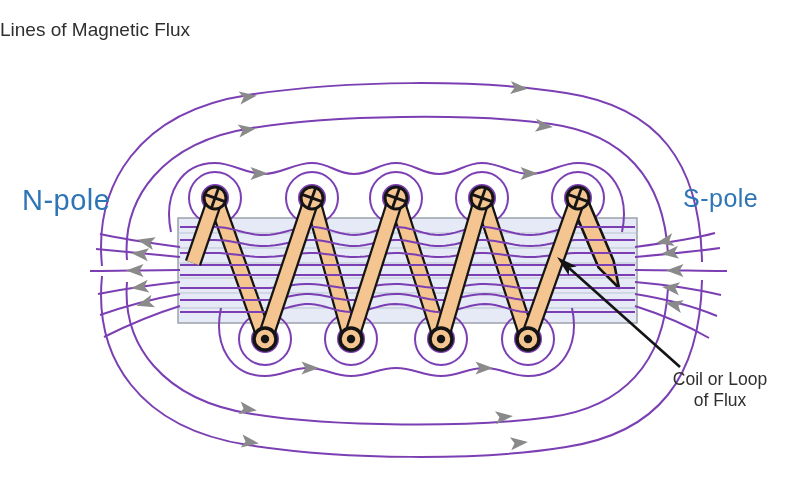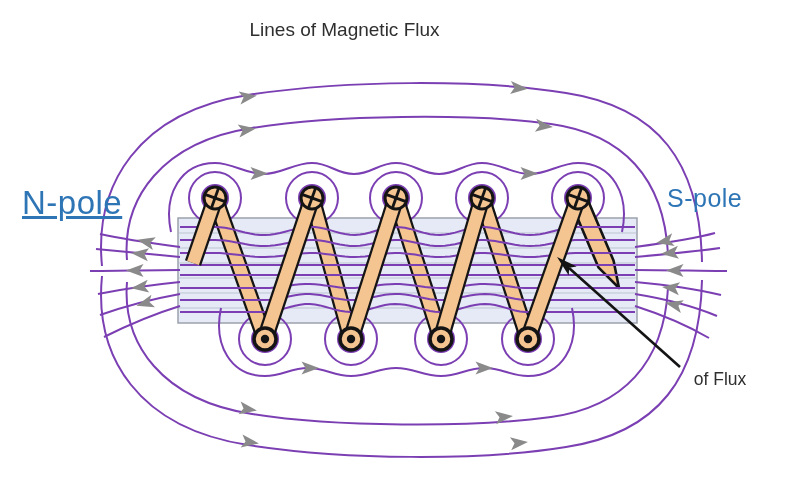--- a/index.html
+++ b/index.html
@@ -1,22 +1,22 @@
 <!DOCTYPE html>
 <html><head>
 <meta charset="utf-8">
 <style>
   html,body{margin:0;padding:0;background:#ffffff;}
   #stage{position:relative;width:800px;height:490px;background:#ffffff;overflow:hidden;
          font-family:"Liberation Sans", sans-serif;}
   #diagram-svg{position:absolute;left:0;top:0;}
   .txt{position:absolute;white-space:nowrap;}
-  #title{left:0;top:19px;width:689px;text-align:center;font-size:19px;line-height:22px;}
-  #pole-n{left:22px;top:184px;font-size:33px;letter-spacing:0.5px;text-decoration:underline;}
-  #pole-s{left:667px;top:184px;font-size:25px;letter-spacing:0.5px;}
+  #title{left:0;top:19px;width:689px;text-align:left;font-size:19px;line-height:22px;}
+  #pole-n{left:22px;top:184px;font-size:29px;letter-spacing:0.5px;}
+  #pole-s{left:683px;top:184px;font-size:25px;letter-spacing:0.5px;}
   #caption{left:639px;top:369px;width:162px;text-align:center;font-size:17.5px;line-height:21px;}
 </style>
 </head>
 <body>
 
 <div id="stage">
   <svg id="diagram-svg" width="800" height="490" viewBox="0 0 800 490">
       <g>
         <rect x="178" y="218" width="459" height="105" fill="#E5EAF6" stroke="#9BA1AD" stroke-width="1.5"></rect>
         <line x1="179" y1="233" x2="636" y2="233" stroke="#BDC3D1" stroke-width="1"></line>
@@ -171,15 +171,16 @@
     </svg>
 
   <div id="title" class="txt" style="color: rgb(47, 47, 47);">
     <div>Lines of Magnetic Flux</div>
   </div>
 
   <div id="pole-n" class="txt" style="color: rgb(46, 117, 182);">N-pole</div>
   <div id="pole-s" class="txt" style="color: rgb(46, 117, 182);">S-pole</div>
 
   <div id="caption" class="txt" style="color: rgb(47, 47, 47);">
+    <div>Coil or Loop</div>
     <div>of Flux</div>
   </div>
 </div>
 
 </body></html>

